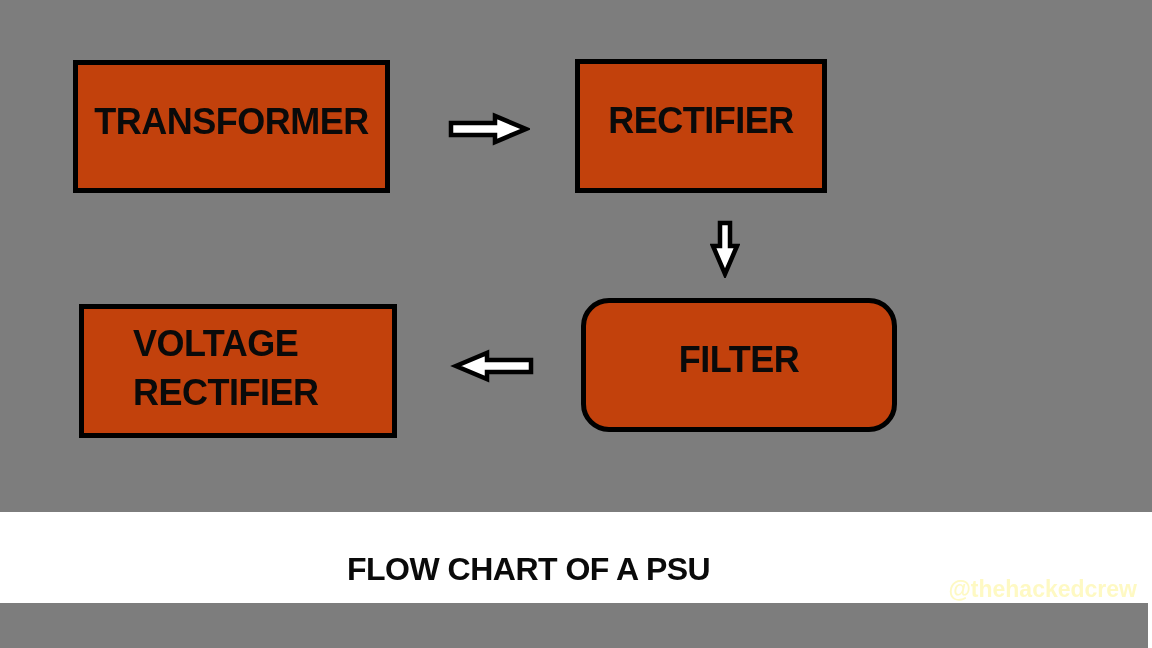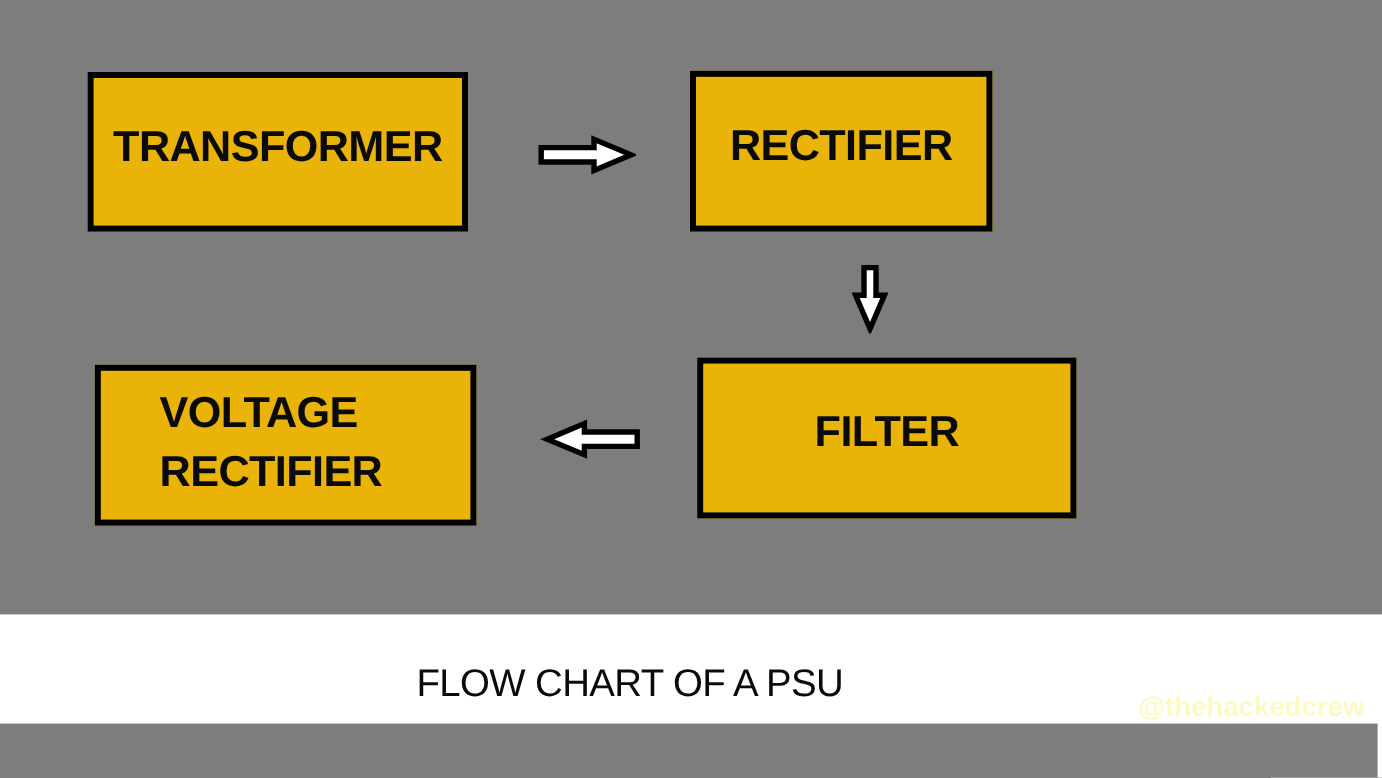--- a/index.html
+++ b/index.html
@@ -14,34 +14,34 @@
     background: #7d7d7d;
     font-family: "Liberation Sans", "DejaVu Sans", sans-serif;
   }
   .stage {
     position: absolute;
     inset: 0;
   }
   .flow-box {
     position: absolute;
     box-sizing: border-box;
-    background: #eab308;
+    background: #c2410c;
     border: 5px solid #000000;
     display: flex;
     align-items: center;
     justify-content: center;
     font-weight: bold;
     font-size: 36px;
     letter-spacing: -0.5px;
     color: #0a0a0a;
     padding-bottom: 10px;
   }
   .box-transformer { left: 73px;  top: 60px;  width: 317px; height: 133px; }
   .box-rectifier   { left: 575px; top: 59px;  width: 252px; height: 134px; }
-  .box-filter      { left: 581px; top: 298px; width: 316px; height: 134px; }
+  .box-filter      { left: 581px; top: 298px; width: 316px; height: 134px; border-radius: 28px; }
   .box-vreg {
     left: 79px; top: 304px; width: 318px; height: 134px;
     flex-direction: column;
     align-items: flex-start;
     justify-content: center;
     padding-left: 49px;
     padding-bottom: 6px;
     line-height: 49px;
   }
   .arrow {
@@ -59,21 +59,21 @@
   }
   .bottom-strip {
     position: absolute;
     left: 0; top: 603px;
     width: 1148px; height: 45px;
     background: #7d7d7d;
   }
   .banner-title {
     position: absolute;
     left: 347px; top: 553px;
-    font-weight: normal;
+    font-weight: bold;
     font-size: 32px;
     line-height: 32px;
     letter-spacing: -0.5px;
     color: #0a0a0a;
     white-space: nowrap;
   }
   .banner-credit {
     position: absolute;
     right: 15px; top: 577px;
     font-weight: bold;

